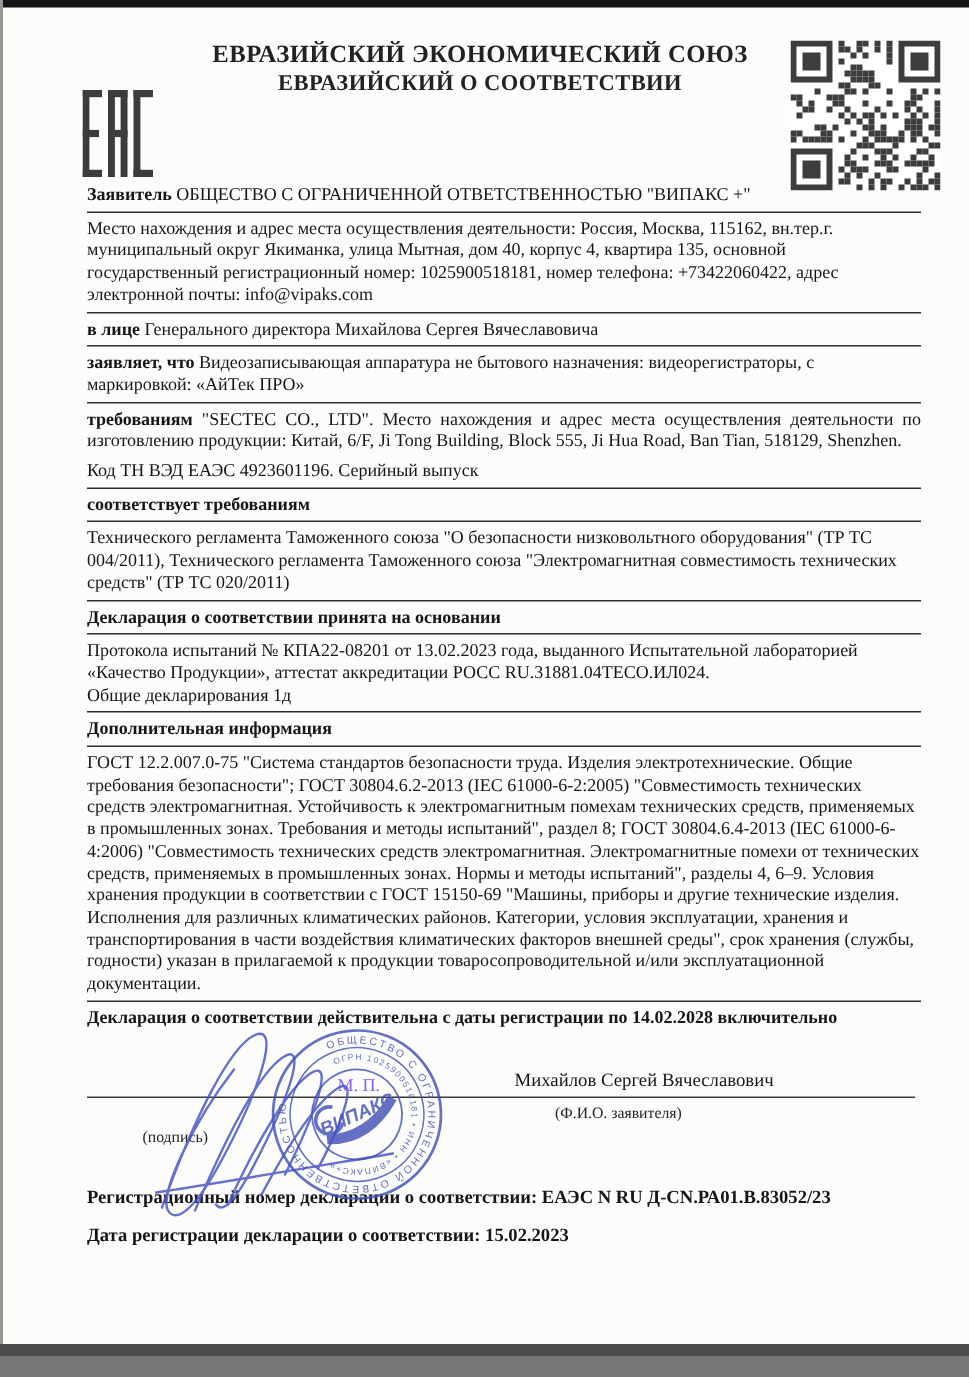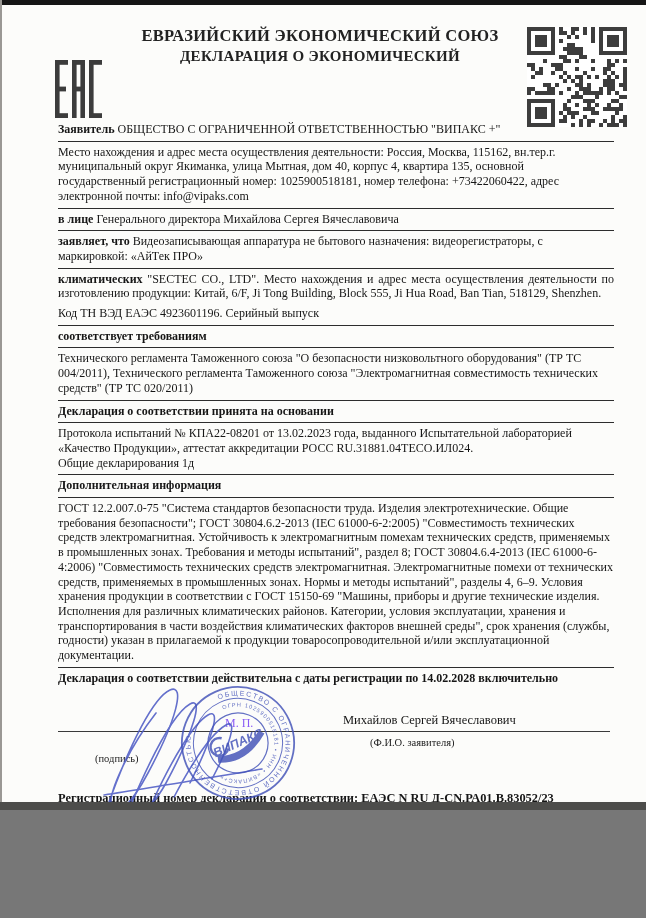--- a/index.html
+++ b/index.html
@@ -1,18 +1,18 @@
 <!DOCTYPE html>
 <html style="--stamp-color: #4252b8;"><head>
 <meta charset="utf-8">
 <style>
   html,body{margin:0;padding:0;background:#777;}
   #page{
     position:relative;
-    width:646px;height:810px;
+    width:646px;height:904px;
     background:#fcfcfa;
     font-family:"Liberation Serif","DejaVu Serif",serif;
     color:#161616;
     overflow:hidden;
     box-sizing:border-box;
   }
   .edge-top{position:absolute;top:0;left:0;width:646px;height:5px;background:#151515;}
   .edge-bottom{position:absolute;bottom:0;left:0;width:646px;height:8px;background:#4d4d4b;}
   .edge-left{position:absolute;top:0;left:0;width:2px;height:918px;background:#9a9894;}
 
@@ -51,21 +51,21 @@
 </head>
 <body>
 
 <div id="page">
   <div class="edge-top"></div>
   <div class="edge-left"></div>
 
   <div class="header">
     <div class="titles">
       <div class="title1">ЕВРАЗИЙСКИЙ ЭКОНОМИЧЕСКИЙ СОЮЗ</div>
-      <div class="title2">ДЕКЛАРАЦИЯ О ЭКОНОМИЧЕСКИЙ</div>
+      <div class="title2">ЕВРАЗИЙСКИЙ О СООТВЕТСТВИИ</div>
     </div>
 
     <div class="eac">
       <svg width="47" height="58" viewBox="0 0 47 58">
         <g fill="#3c3c3c">
 
           <rect x="0" y="0" width="4.6" height="58"></rect>
           <rect x="0" y="0" width="13" height="4.8"></rect>
           <rect x="0" y="26.6" width="11" height="4.8"></rect>
           <rect x="0" y="53.2" width="13" height="4.8"></rect>
@@ -293,21 +293,21 @@
     </div>
     <div class="rule"></div>
 
     <div class="row">
       <span class="lbl">заявляет, что</span>
       <span>Видеозаписывающая аппаратура не бытового назначения: видеорегистраторы, с маркировкой: «АйТек ПРО»</span>
     </div>
     <div class="rule"></div>
 
     <div class="row just">
-      <span class="lbl">климатических</span>
+      <span class="lbl">требованиям</span>
       <span>"SECTEC CO., LTD". Место нахождения и адрес места осуществления деятельности по изготовлению продукции: Китай, 6/F, Ji Tong Building, Block 555, Ji Hua Road, Ban Tian, 518129, Shenzhen.</span>
     </div>
 
     <div class="row">
       <span>Код ТН ВЭД ЕАЭС 4923601196. Серийный выпуск</span>
     </div>
     <div class="rule"></div>
 
     <div class="row bhead">соответствует требованиям</div>
     <div class="rule"></div>

